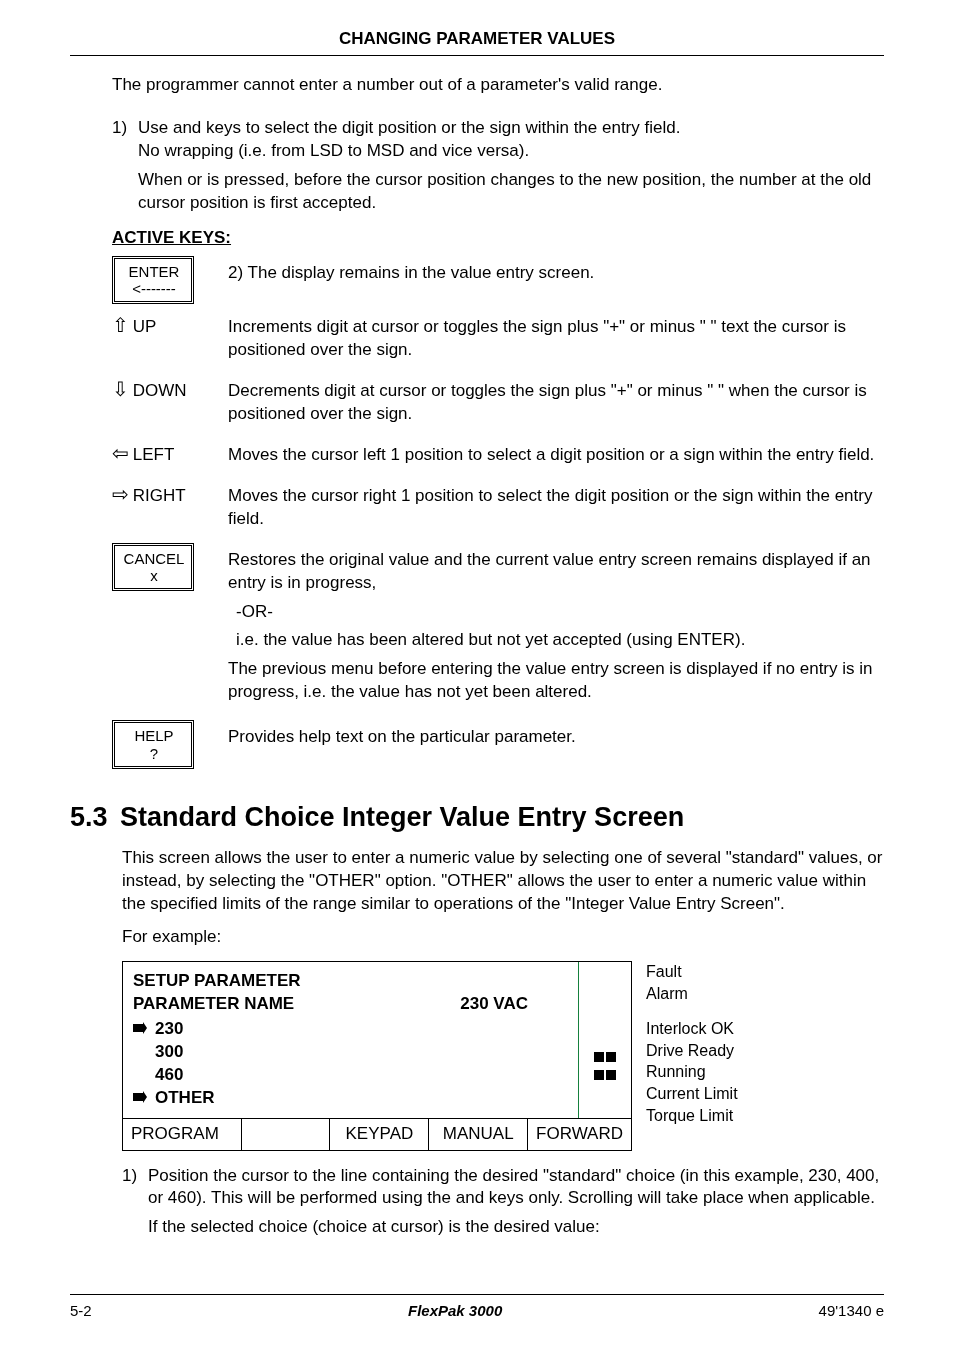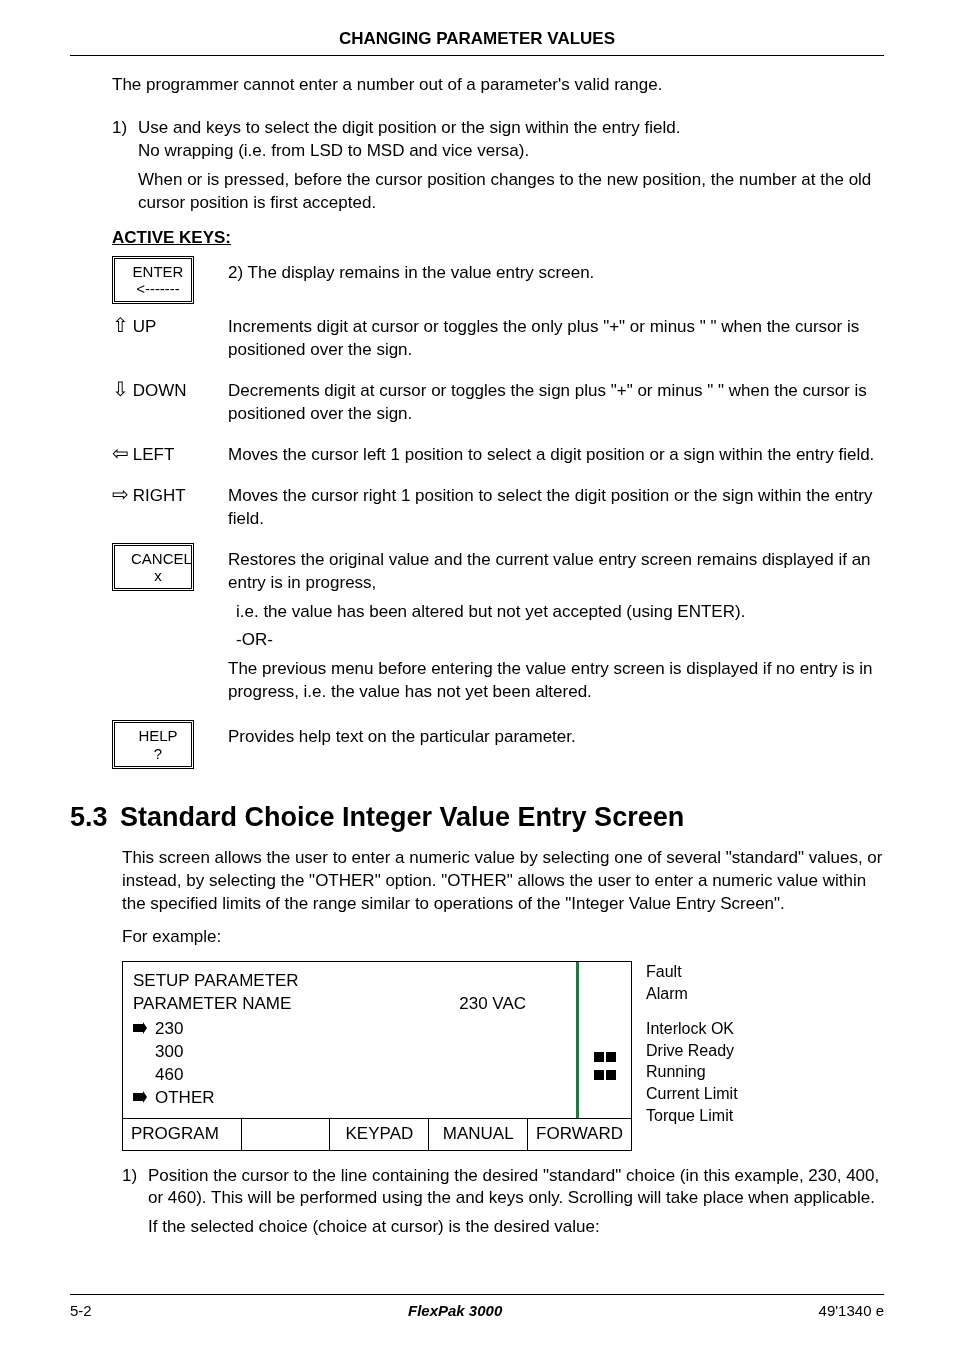--- a/index.html
+++ b/index.html
@@ -44,21 +44,21 @@
     width: 110px;
     flex: 0 0 110px;
     display: flex;
     align-items: flex-start;
   }
   .key-desc { flex: 1 1 auto; padding-left: 6px; }
   .key-desc-inner { margin: 6px 0; }
   .key-desc-indent { margin: 6px 0 6px 8px; }
   .btn-box {
     border: 3.5px double #000;
-    padding: 4px 6px 4px 16px;
+    padding: 4px 6px 4px 8px;
     width: 82px;
     text-align: center;
     font-size: 15px;
     line-height: 1.15;
     box-sizing: border-box;
   }
   .arrow-label {
     display: flex;
     align-items: baseline;
     gap: 4px;
@@ -85,22 +85,23 @@
     border: 1.5px solid #000;
     width: 510px;
     box-sizing: border-box;
   }
   .lcd-top {
     display: flex;
     box-sizing: border-box;
   }
   .lcd-top-left {
     flex: 1 1 auto;
-    border-right: 3px solid #15803d;
+    border-right: 1px solid #15803d;
     padding: 8px 10px 8px 10px;
+    font-weight: bold;
   }
   .lcd-top-right {
     width: 52px;
     flex: 0 0 52px;
     display: flex;
     flex-direction: column;
     justify-content: center;
     align-items: center;
     gap: 8px;
     padding-top: 52px;
@@ -188,21 +189,21 @@
 </div>
 
 <div class="key-row">
   <div class="key-col">
     <div class="arrow-label">
       <span class="arrow-icon">⇧</span>
       <span>UP</span>
     </div>
   </div>
   <div class="key-desc">
-    <div class="key-desc-inner">Increments digit at cursor or toggles the only plus "+" or minus "  " when the cursor is positioned over the sign.</div>
+    <div class="key-desc-inner">Increments digit at cursor or toggles the sign plus "+" or minus "  " text the cursor is positioned over the sign.</div>
   </div>
 </div>
 
 <div class="key-row">
   <div class="key-col">
     <div class="arrow-label">
       <span class="arrow-icon">⇩</span>
       <span>DOWN</span>
     </div>
   </div>
@@ -237,22 +238,22 @@
 
 <div class="key-row">
   <div class="key-col">
     <div class="btn-box">
       <div>CANCEL</div>
       <div>x</div>
     </div>
   </div>
   <div class="key-desc">
     <div class="key-desc-inner">Restores the original value and the current value entry screen remains displayed if an entry is in progress,</div>
+    <div class="key-desc-indent">-OR-</div>
     <div class="key-desc-indent">i.e. the value has been altered but not yet accepted (using ENTER).</div>
-    <div class="key-desc-indent">-OR-</div>
     <div class="key-desc-inner">The previous menu before entering the value entry screen is displayed if no entry is in progress, i.e. the value has not yet been altered.</div>
   </div>
 </div>
 
 <div class="key-row" style="margin-top:10px;">
   <div class="key-col">
     <div class="btn-box">
       <div>HELP</div>
       <div>?</div>
     </div>

